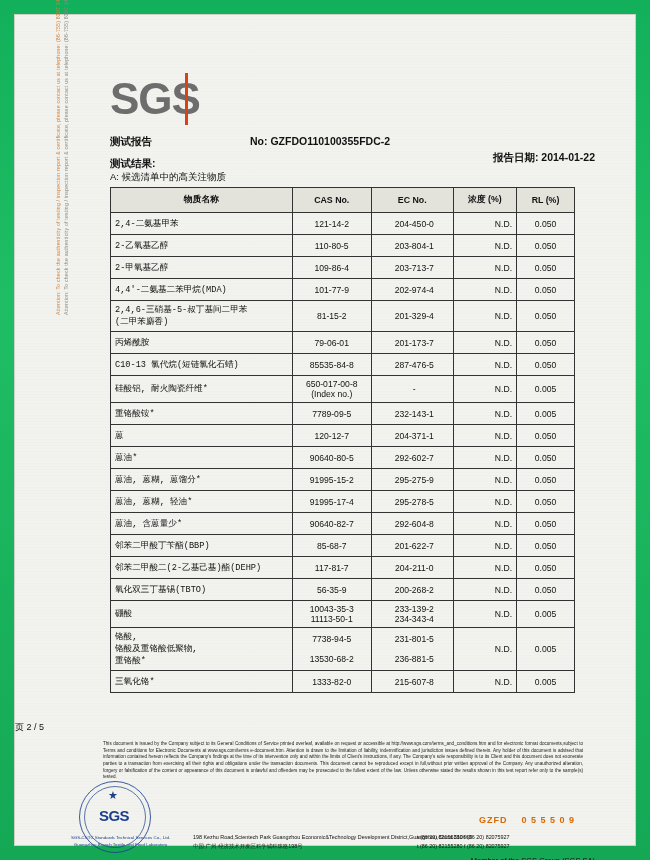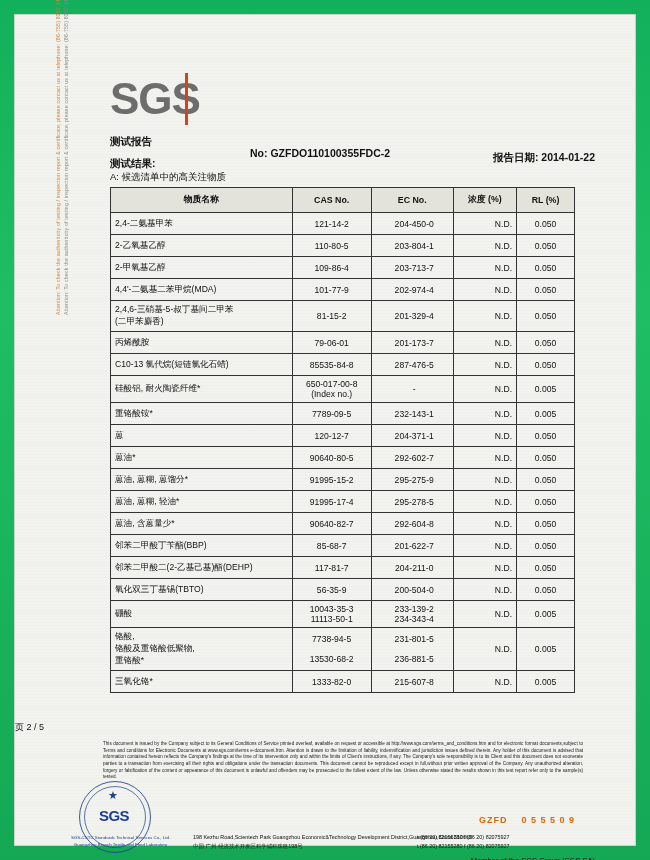--- a/index.html
+++ b/index.html
@@ -52,21 +52,21 @@
     width:3px;height:52px;
     background:#d84315;
   }
   .hdr-row{
     position:absolute;
     left:95px;top:120px;right:40px;
     font-size:10.5px;
     color:#111;
   }
   .hdr-row .l{position:absolute;left:0;top:0;font-weight:bold;}
-  .hdr-row .c{position:absolute;left:140px;top:0;font-weight:bold;margin-top:12px;}
+  .hdr-row .c{position:absolute;left:140px;top:0;font-weight:bold;}
   .hdr-row .r{position:absolute;right:0;top:16px;font-weight:bold;}
   .res-title{
     position:absolute;left:95px;top:142px;
     font-size:10.5px;font-weight:bold;color:#111;
   }
   .res-sub{
     position:absolute;left:95px;top:156px;
     font-size:9.5px;color:#111;
   }
   
@@ -87,21 +87,21 @@
     text-align:center;
     font-size:8.8px;
     height:16px;
   }
   table.main td{
     border:1px solid #333;
     padding:3px 4px;
     height:15px;
     vertical-align:middle;
   }
-  table.main td.name{text-align:left;width:190px;}
+  table.main td.name{text-align:left;width:190px;font-family:Liberation Mono, monospace;}
   table.main td.cas{text-align:center;width:75px;}
   table.main td.ec{text-align:center;width:75px;padding-left:8px;}
   table.main td.conc{text-align:right;width:58px;}
   table.main td.rl{text-align:center;width:52px;}
   .pageno{
     position:absolute;left:0;right:0;top:706px;
     text-align:left;font-size:9px;color:#111;
   }
   .legal{
     position:absolute;
@@ -306,21 +306,21 @@
           <tr>
             <td class="name">邻苯二甲酸二(2-乙基己基)酯(DEHP)</td>
             <td class="cas">117-81-7</td>
             <td class="ec">204-211-0</td>
             <td class="conc">N.D.</td>
             <td class="rl">0.050</td>
           </tr>
           <tr>
             <td class="name">氧化双三丁基锡(TBTO)</td>
             <td class="cas">56-35-9</td>
-            <td class="ec">200-504-0</td>
+            <td class="ec">200-268-2</td>
             <td class="conc">N.D.</td>
             <td class="rl">0.050</td>
           </tr>
           <tr>
             <td class="name">硼酸</td>
             <td class="cas">10043-35-3<br>11113-50-1</td>
             <td class="ec">233-139-2<br>234-343-4</td>
             <td class="conc">N.D.</td>
             <td class="rl">0.005</td>
           </tr>

